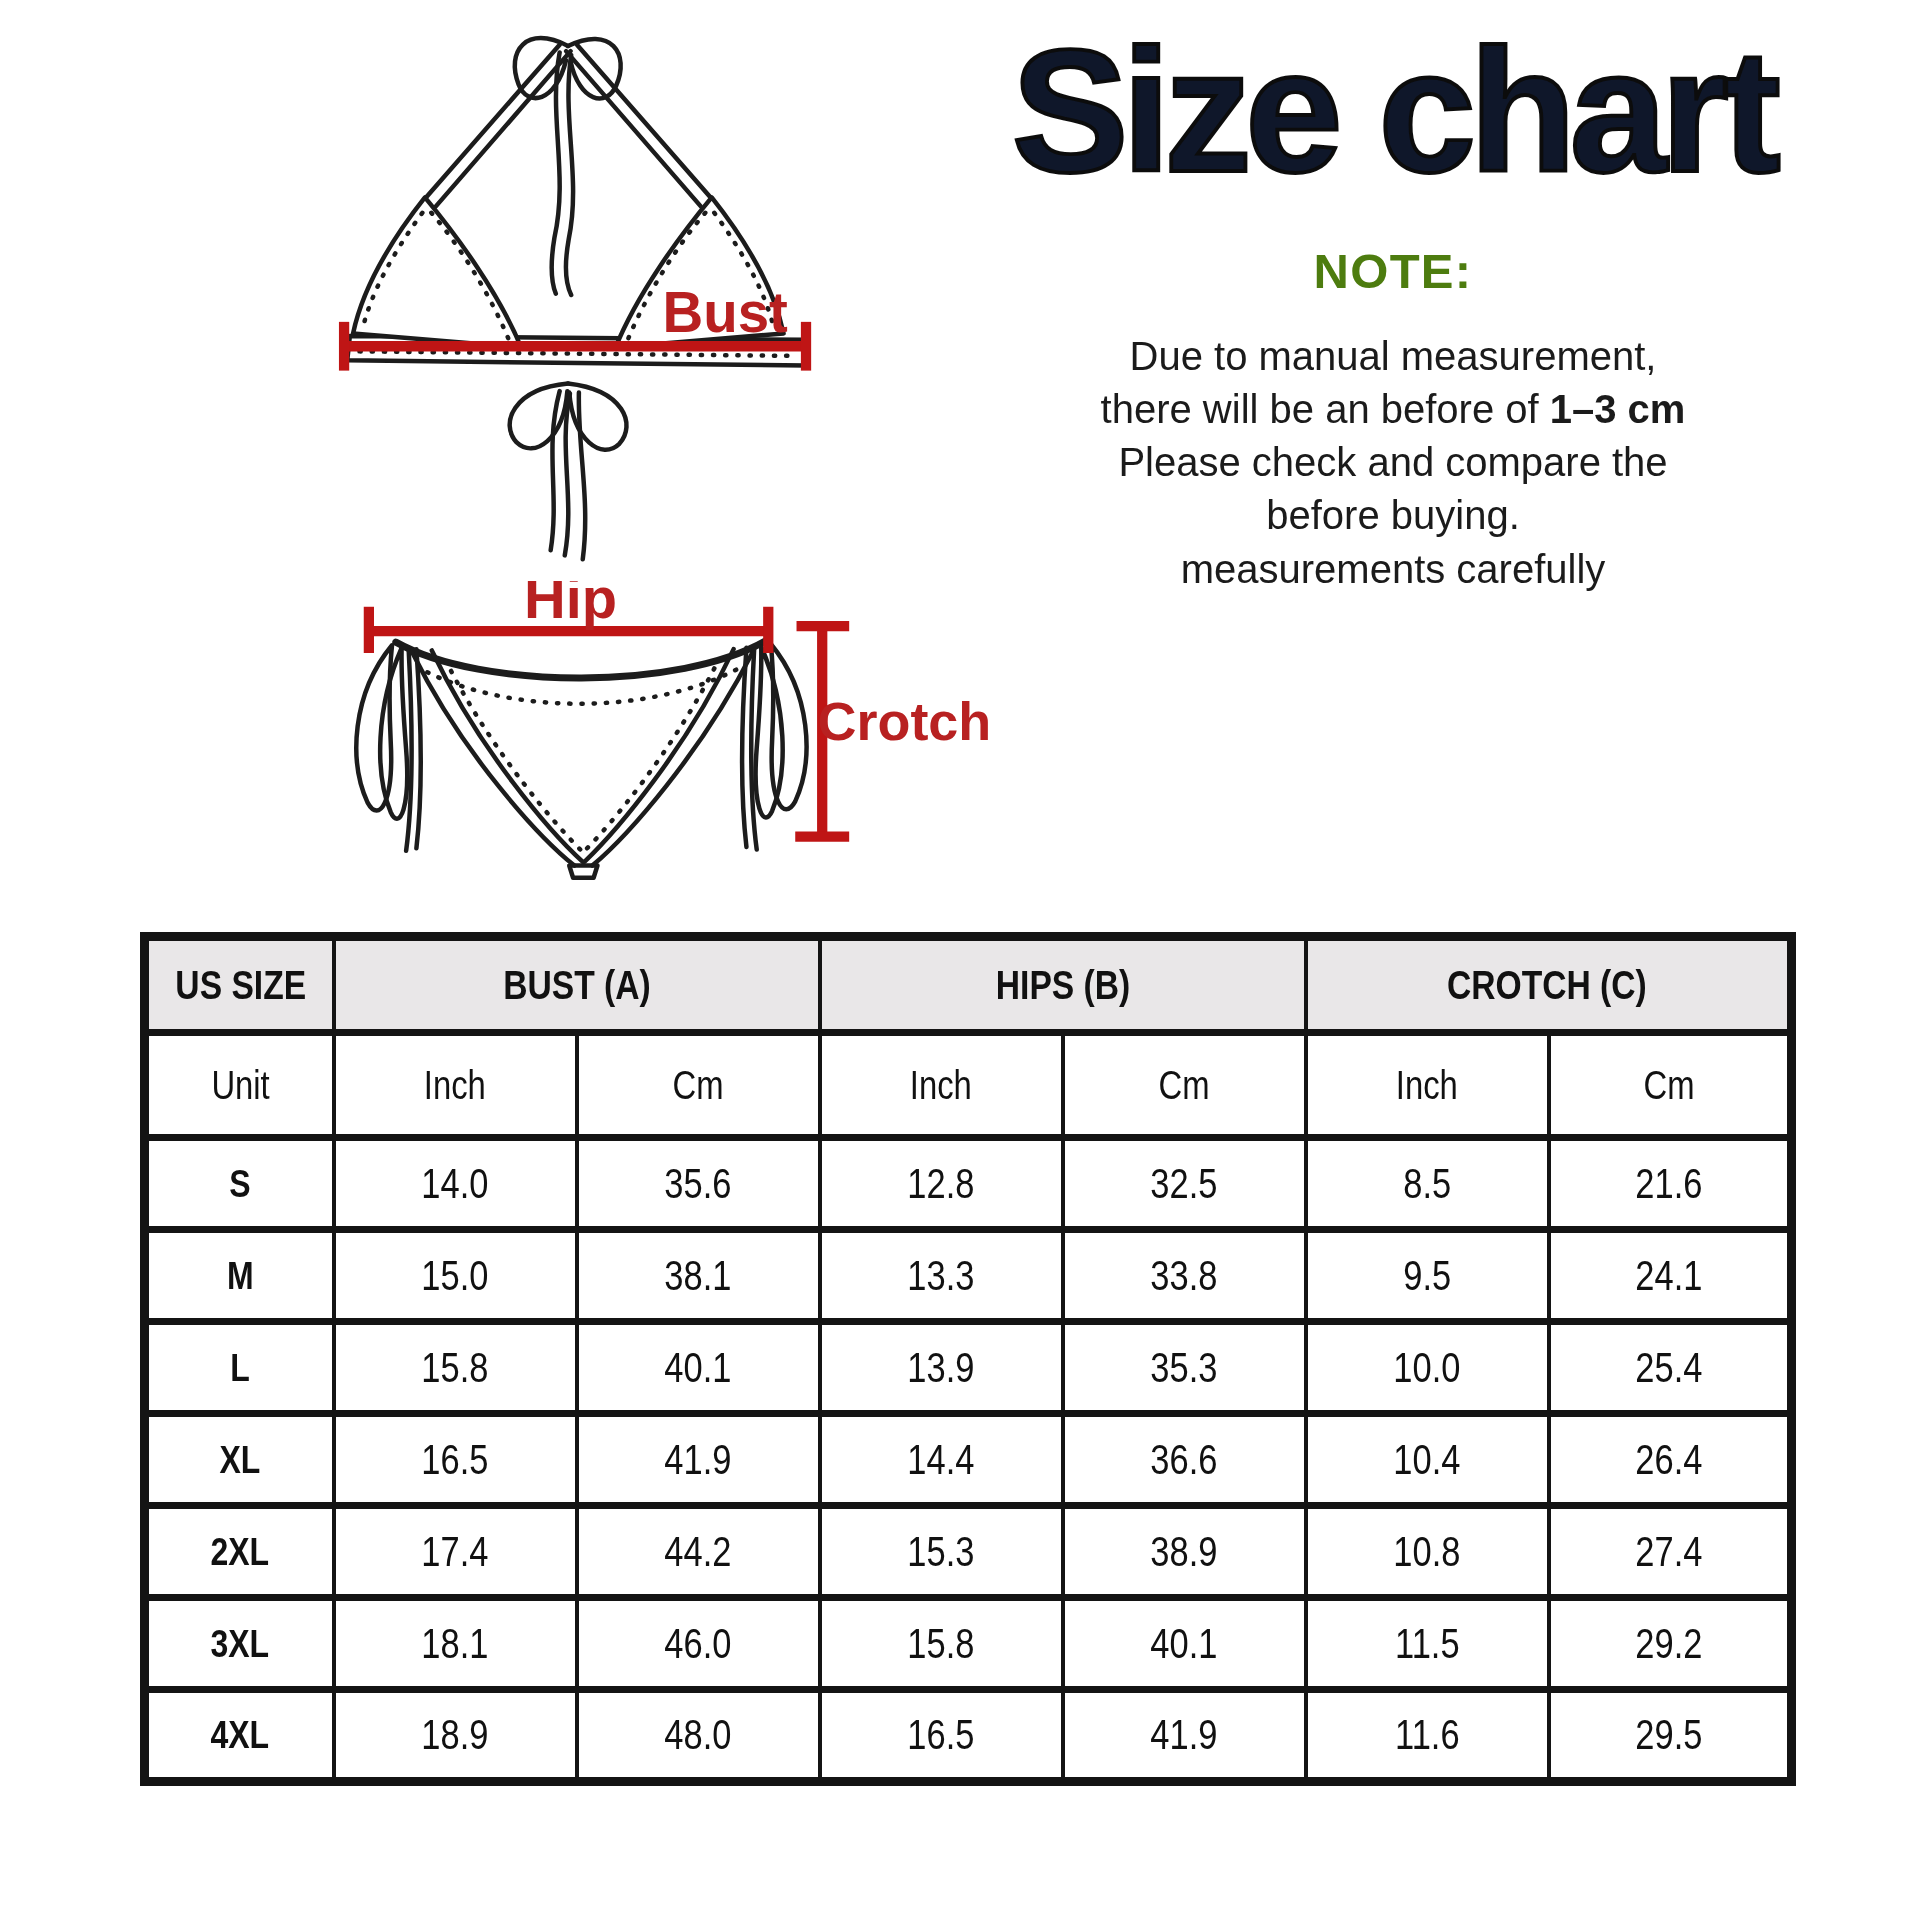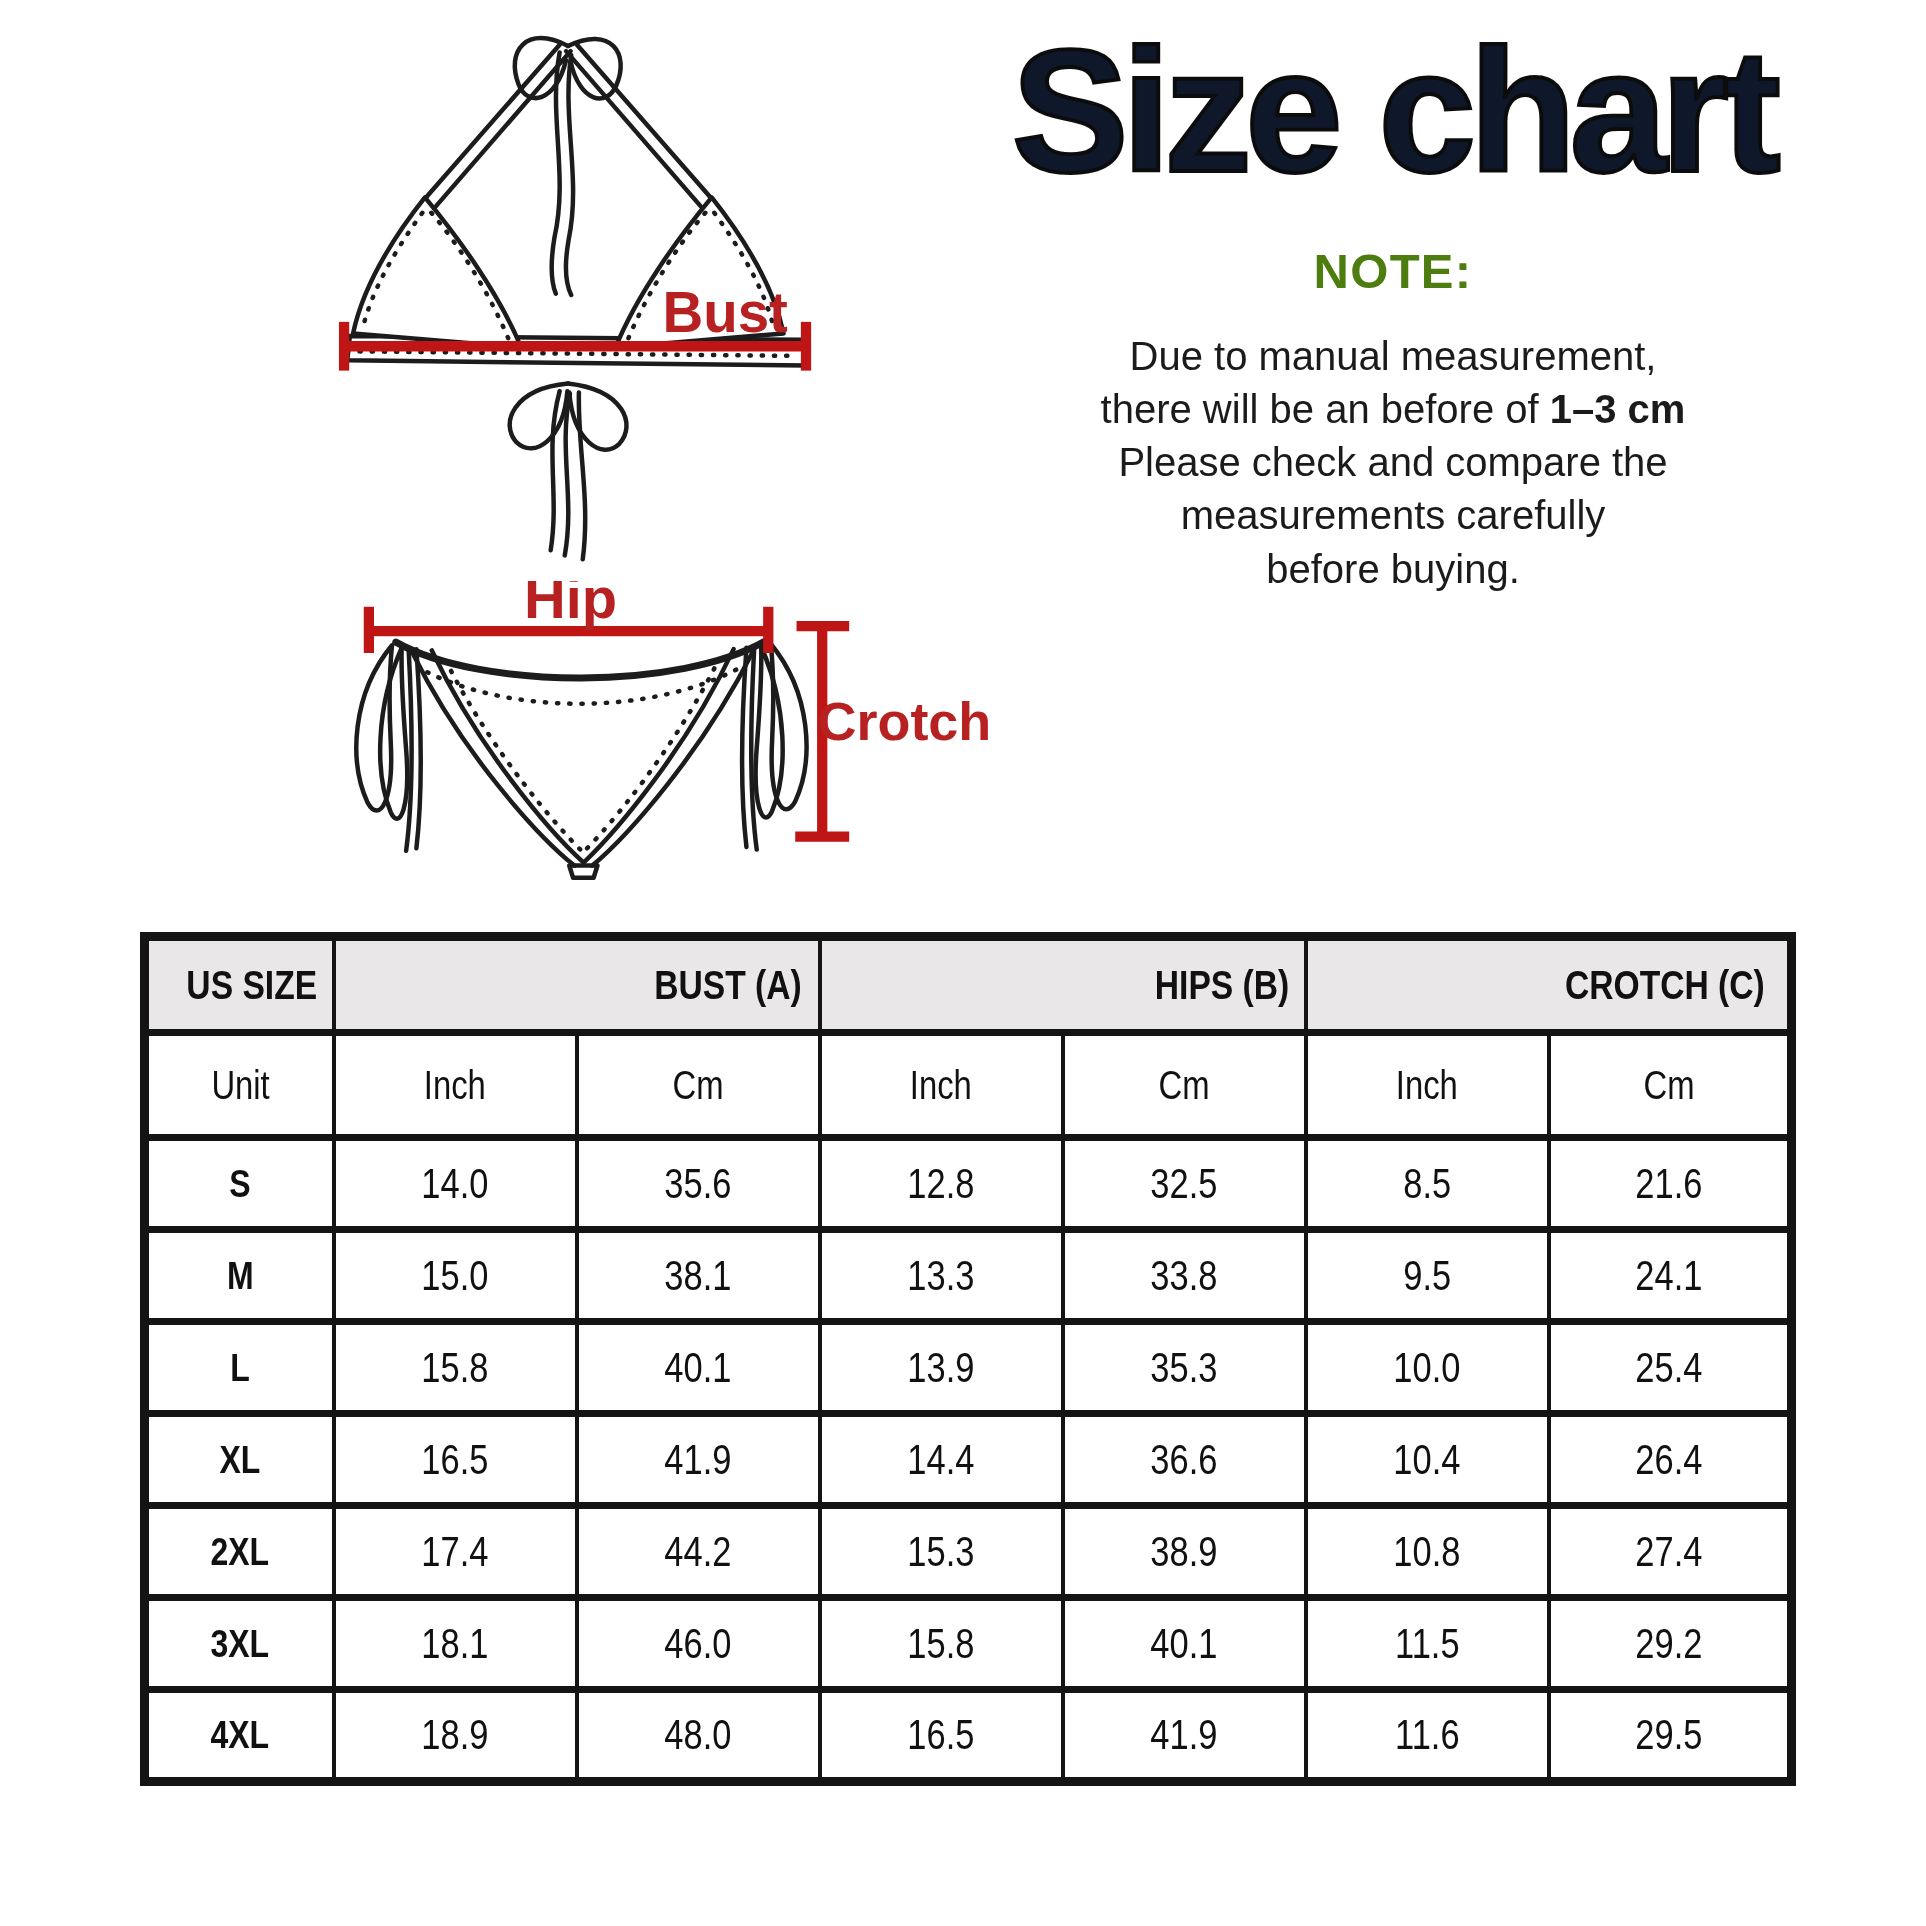--- a/index.html
+++ b/index.html
@@ -26,21 +26,21 @@
   
   table.size-table{
     position:absolute;left:140px;top:932px;border-collapse:collapse;table-layout:fixed;
     width:1649px;border:9px solid #141414;background:#ffffff;
   }
   .size-table th,.size-table td{
     border:4.5px solid #141414;border-top-width:7.7px;border-bottom-width:7.7px;
     text-align:center;vertical-align:middle;padding:0;color:#111;
   }
   tr.hdr{height:96px;}
-  tr.hdr th{background:#e9e7e8;font-size:41px;font-weight:bold;text-align:right;}
+  tr.hdr th{background:#e9e7e8;font-size:41px;font-weight:bold;}
   tr.unit{height:105px;}
   tr.unit td{font-size:40px;font-weight:normal;}
   tr.datarow{height:92px;}
   td.size{font-size:39px;font-weight:bold;}
   td.val{font-size:42px;font-weight:400;}
   .cond{display:inline-block;transform:scaleX(0.82);transform-origin:center;white-space:nowrap;}
 </style>
 </head>
 <body>
 
@@ -128,22 +128,22 @@
     <text class="redlabel" x="988" y="248" font-size="84" text-anchor="middle">Crotch</text>
   </svg>
 
   <div class="right-col">
     <h1 class="title">Size chart</h1>
     <div class="note-head">NOTE:</div>
     <div class="note-body">
       <div>Due to manual measurement,</div>
       <div><span>there will be an before of </span><b>1–3 cm</b></div>
       <div>Please check and compare the</div>
+      <div>before buying.</div>
       <div>measurements carefully</div>
-      <div>before buying.</div>
     </div>
   </div>
 
   <table class="size-table">
     <colgroup>
       <col style="width:189px">
         <col style="width:243px">
         <col style="width:243px">
       <col style="width:243px">
         <col style="width:243px">

